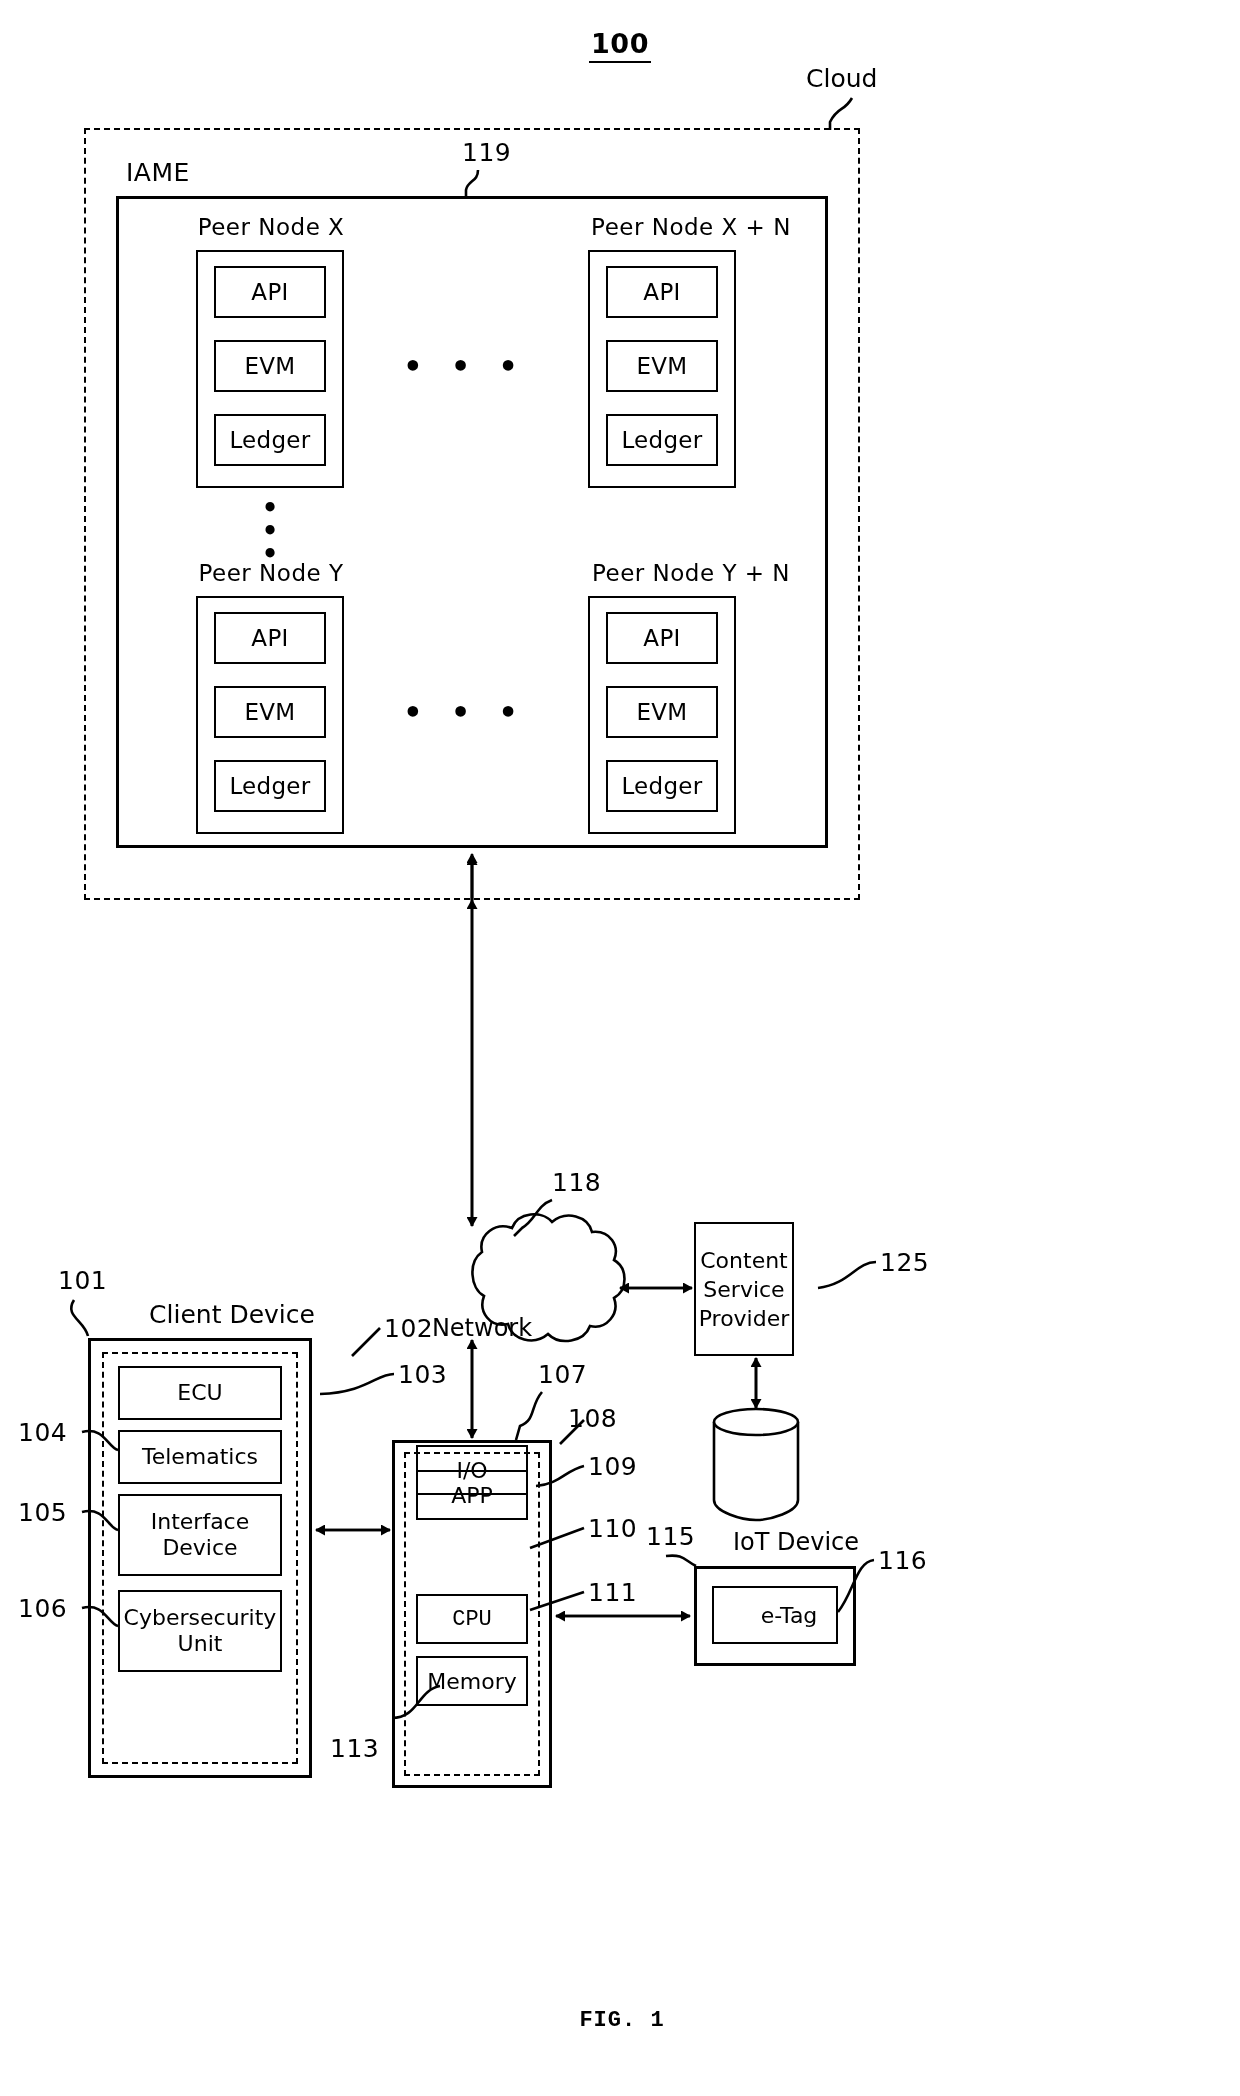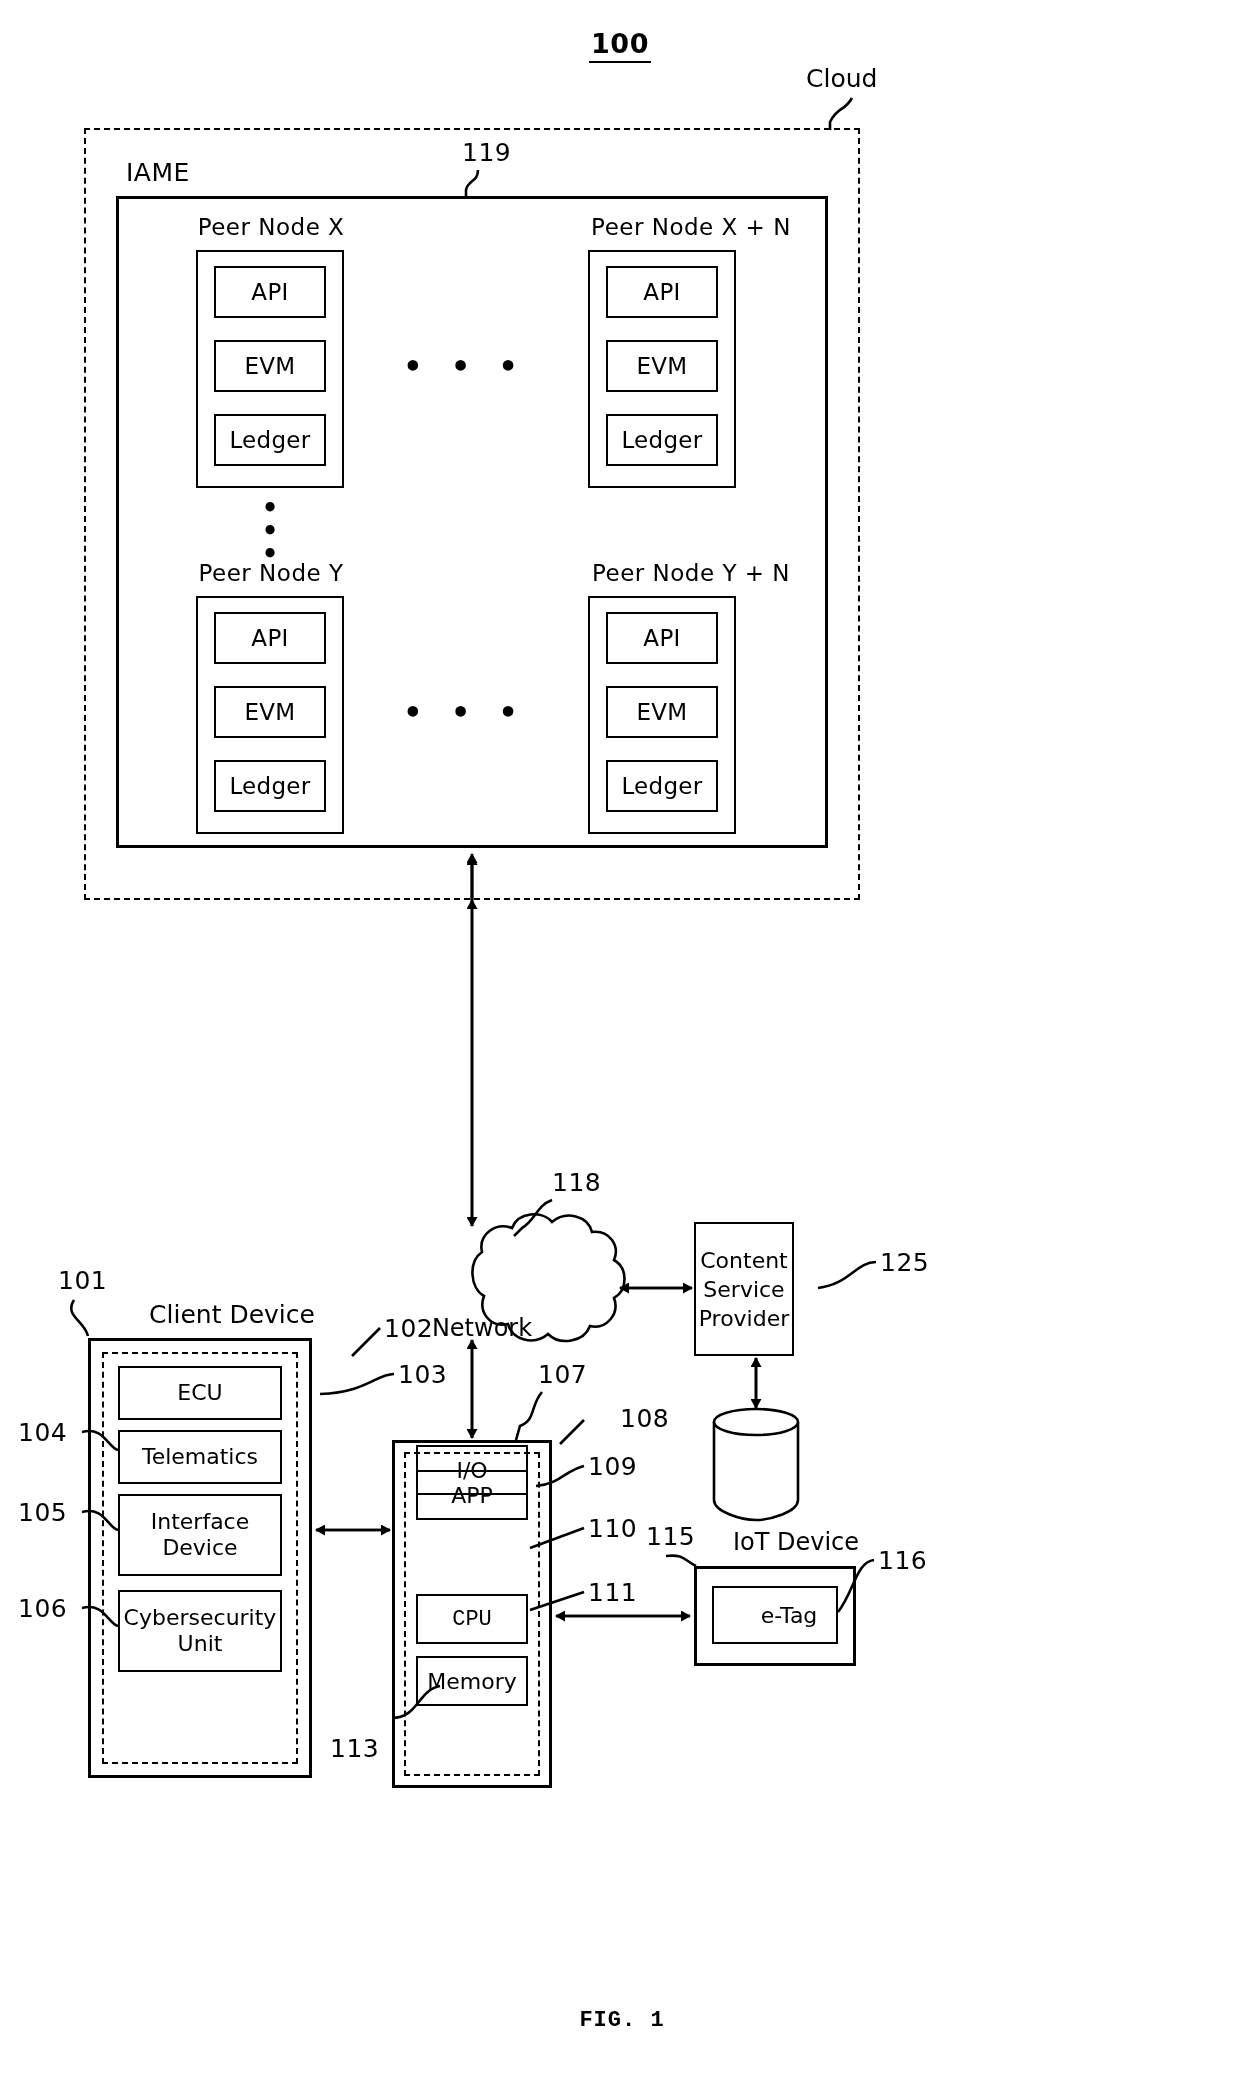--- a/index.html
+++ b/index.html
@@ -187,21 +187,21 @@
 </svg>
 
 <div class="abs" id="server-outer"></div>
 <div class="abs" id="server-dashed"></div>
 <div class="abs ctr sv-item" style="top:1470px;height:50px;">APP</div>
 <div class="abs ctr sv-item" style="top:1445px;height:50px;">I/O</div>
 <div class="abs ctr sv-item" style="top:1594px;height:50px;font-family:Liberation Mono, monospace;">CPU</div>
 <div class="abs ctr sv-item" style="top:1656px;height:50px;">Memory</div>
 
 <div class="abs ref" style="left:538px;top:1360px;">107</div>
-<div class="abs ref" style="left:620px;top:1404px;text-align:center;">108</div>
+<div class="abs ref" style="left:568px;top:1404px;text-align:center;">108</div>
 <div class="abs ref" style="left:588px;top:1452px;">109</div>
 <div class="abs ref" style="left:588px;top:1514px;">110</div>
 <div class="abs ref" style="left:588px;top:1578px;">111</div>
 <div class="abs ref" style="left:330px;top:1706px;margin-top:28px;">113</div>
 
 <svg class="ov">
 
   <path d="M542,1392 C530,1406 536,1420 520,1426 L516,1440" fill="none" stroke="#000" stroke-width="2.6"></path>
 
   <path d="M584,1420 L560,1444" fill="none" stroke="#000" stroke-width="2.6"></path>

